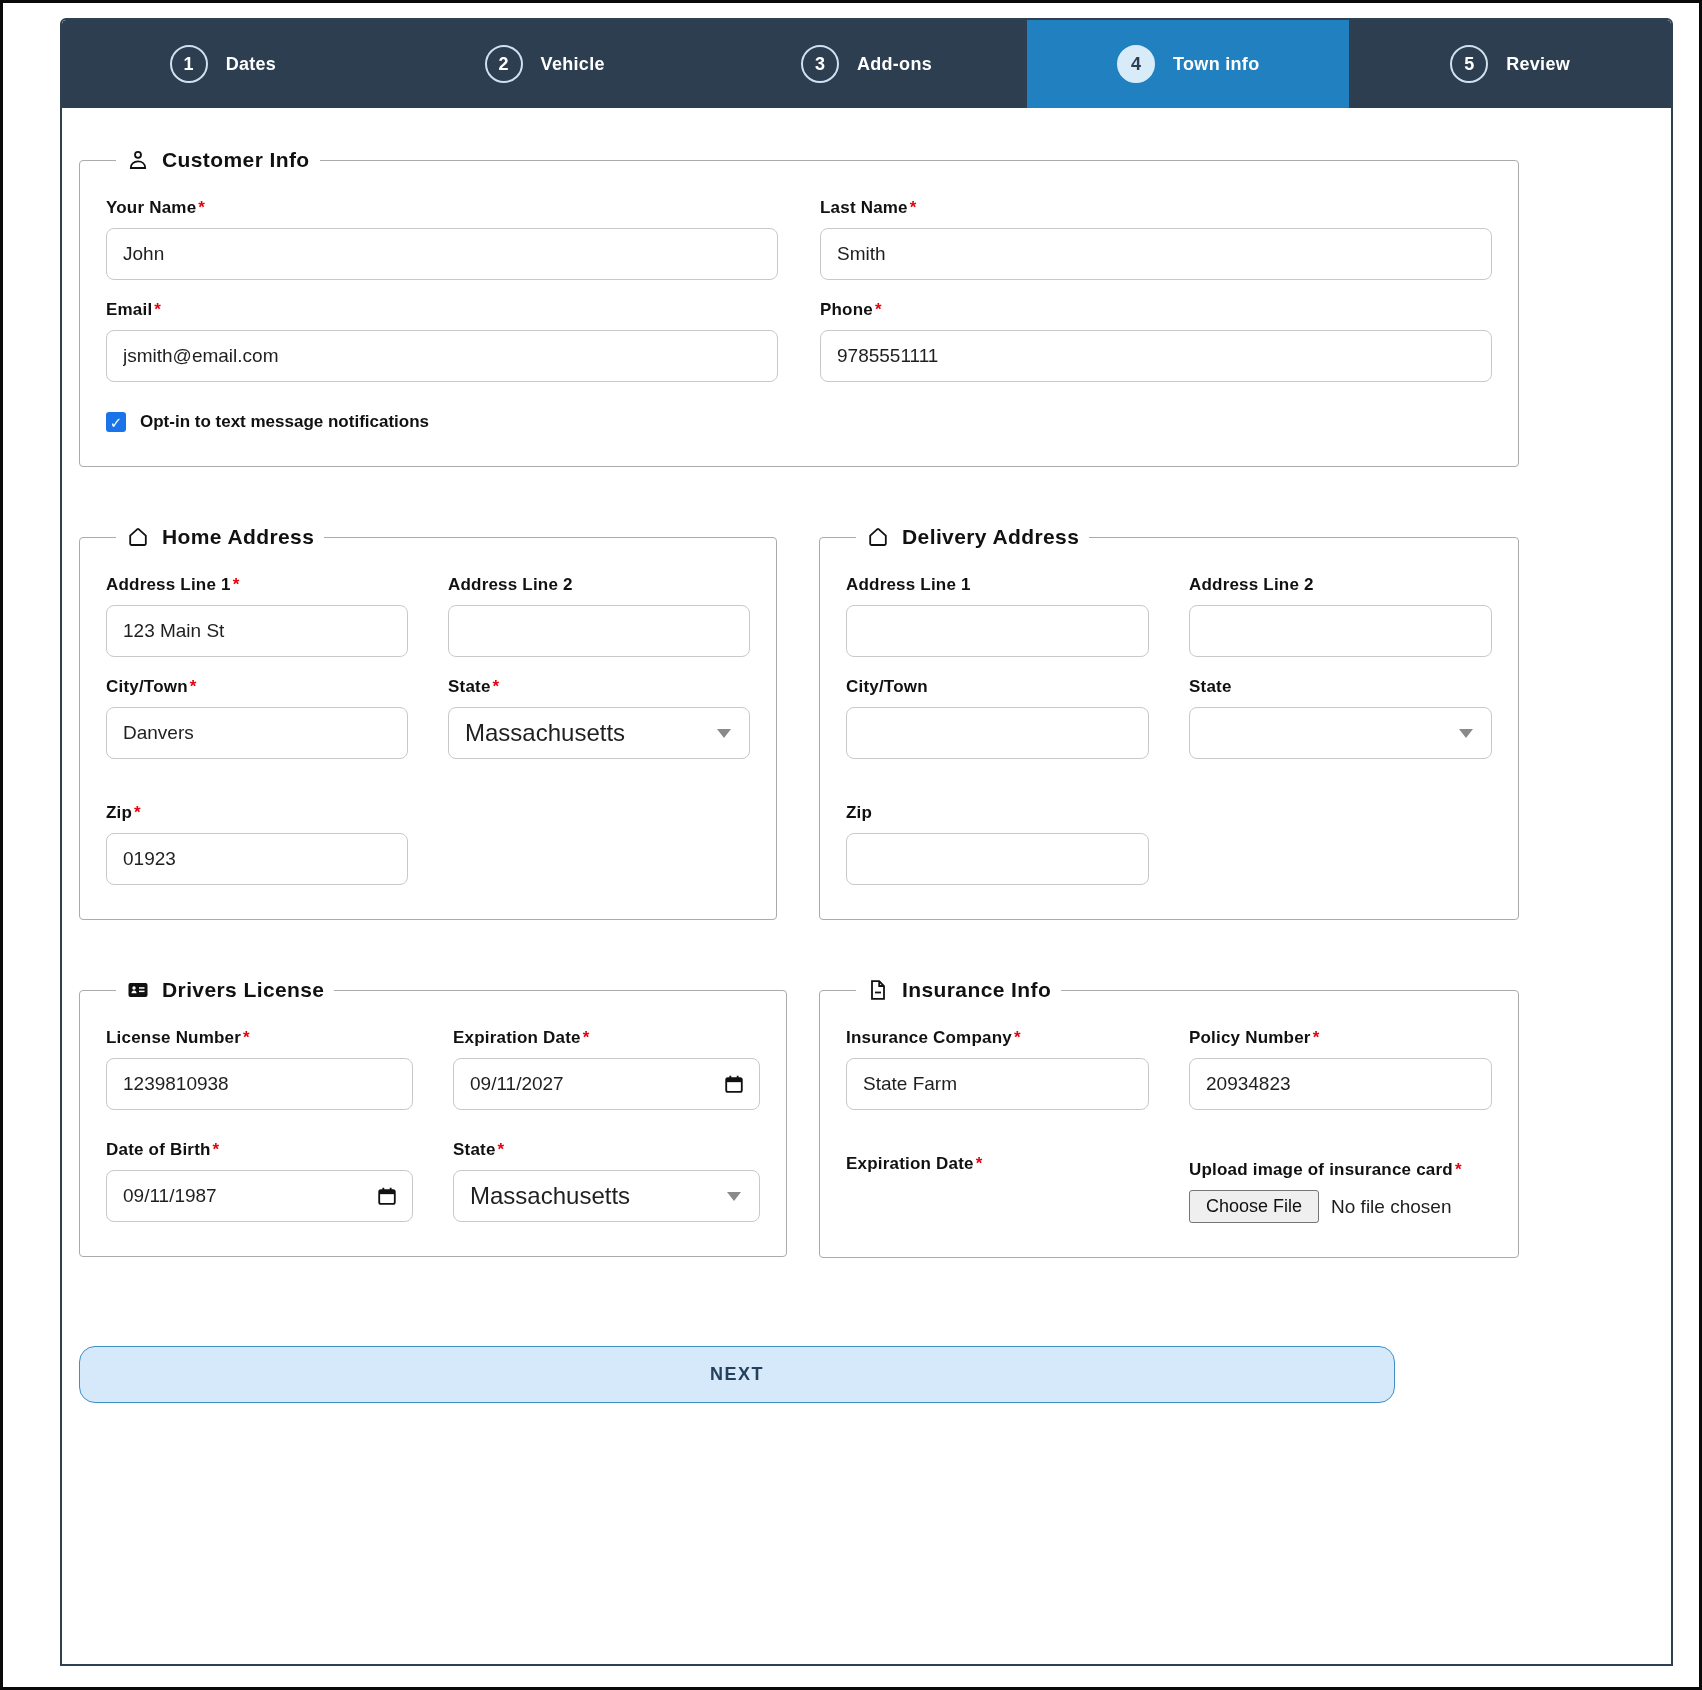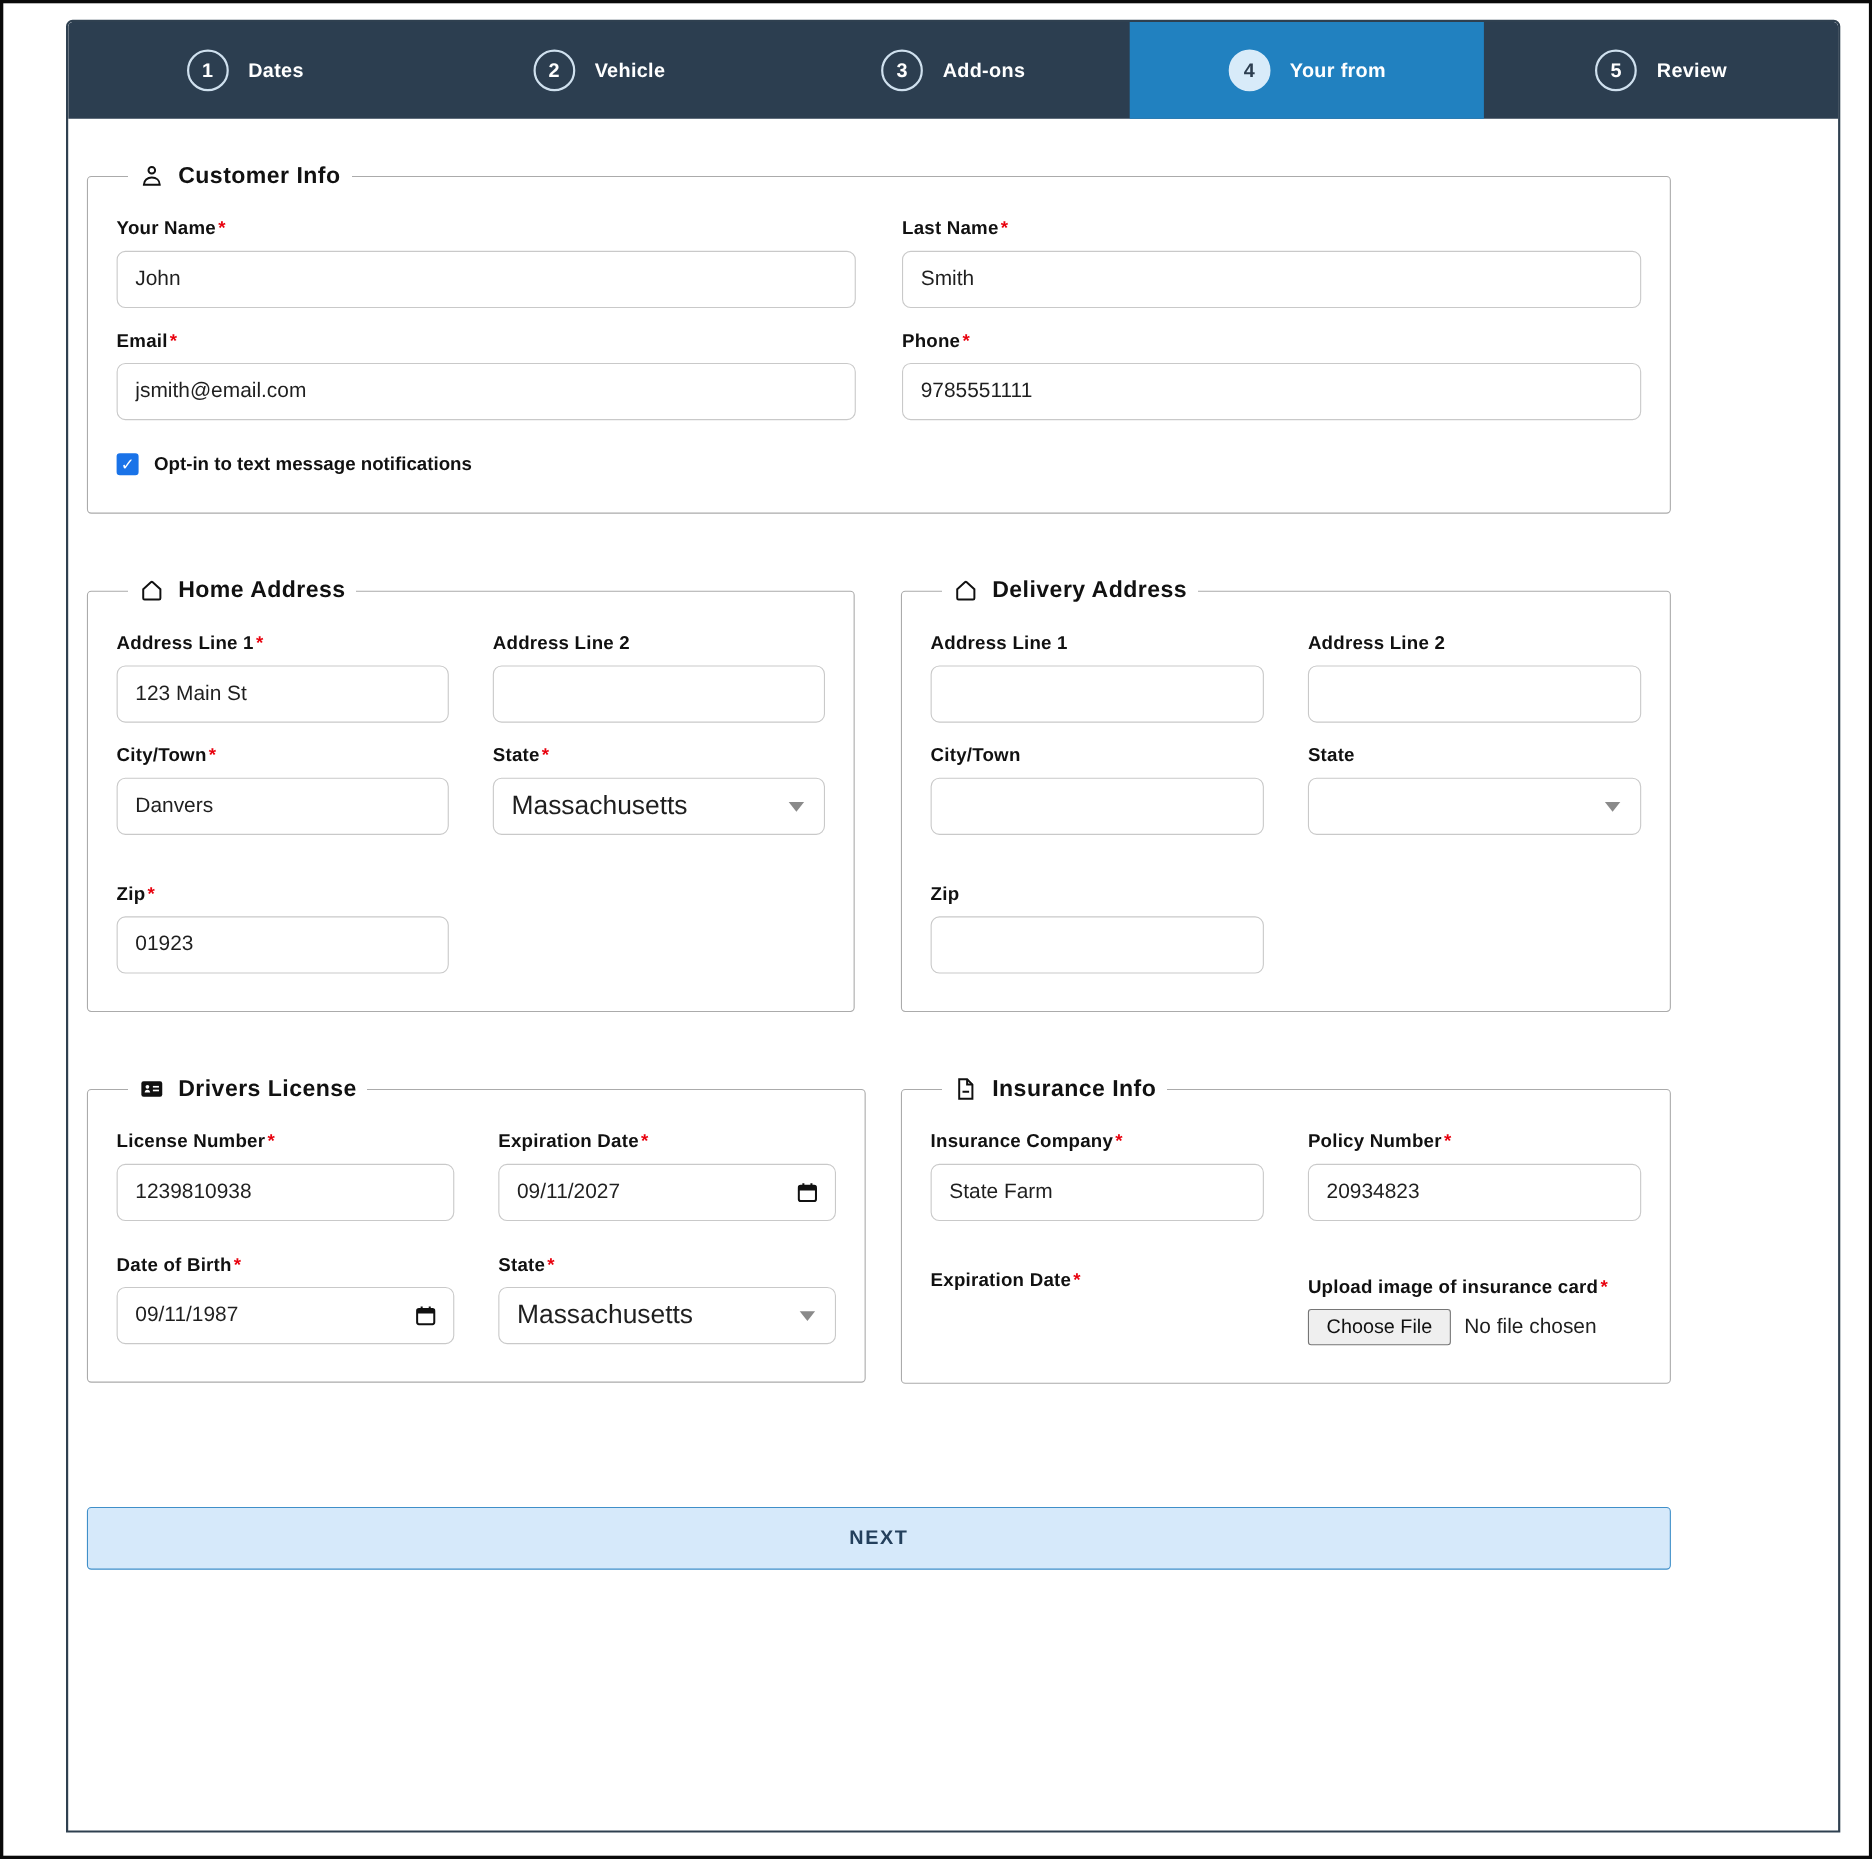--- a/index.html
+++ b/index.html
@@ -115,23 +115,23 @@
   
   .upload-controls{display:flex;align-items:center;gap:12px;margin-top:4px;}
   .file-btn{
     font-family:inherit;font-size:18px;color:#111;
     background:#efefef;border:1px solid #767676;border-radius:3px;
     padding:5px 16px;cursor:pointer;
   }
   .file-status{font-size:19px;color:#1f1f1f;}
   
   .next-btn{
-    display:block;width:1440px;height:57px;margin-top:112px;
+    display:block;width:1316px;height:57px;margin-top:88px;
     background:var(--next-bg);
-    border:1px solid var(--next-border);border-radius:4px;
+    border:1px solid var(--next-border);border-radius:16px;
     color:var(--next-text);font-family:inherit;
     font-size:18px;font-weight:700;letter-spacing:1.5px;
     cursor:pointer;
   }
 </style>
 </head>
 <body>
 
 <div class="page">
   <div class="app">
@@ -144,21 +144,21 @@
       <div class="step">
         <span class="step-circle">2</span>
         <span class="step-label">Vehicle</span>
       </div>
       <div class="step">
         <span class="step-circle">3</span>
         <span class="step-label">Add-ons</span>
       </div>
       <div class="step active">
         <span class="step-circle">4</span>
-        <span class="step-label">Your from</span>
+        <span class="step-label">Town info</span>
       </div>
       <div class="step">
         <span class="step-circle">5</span>
         <span class="step-label">Review</span>
       </div>
     </div>
 
     <div class="content">
 
       <fieldset class="section-gap">

